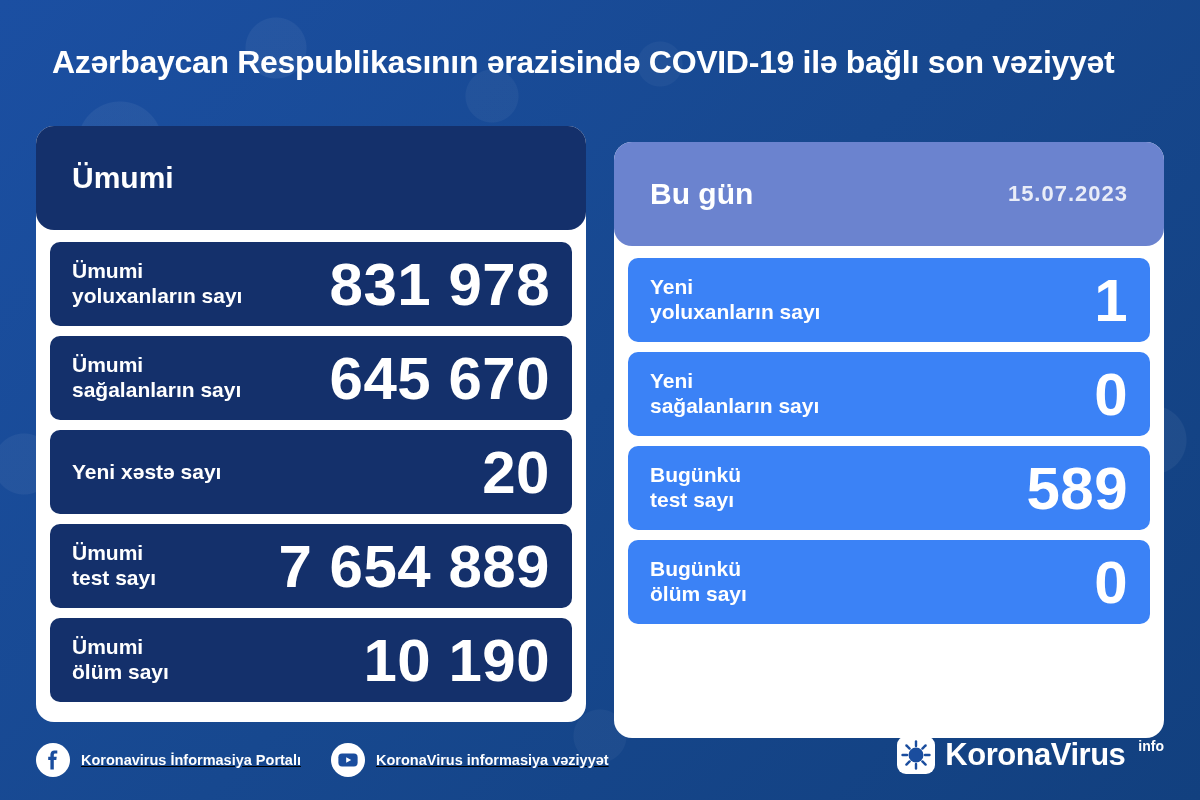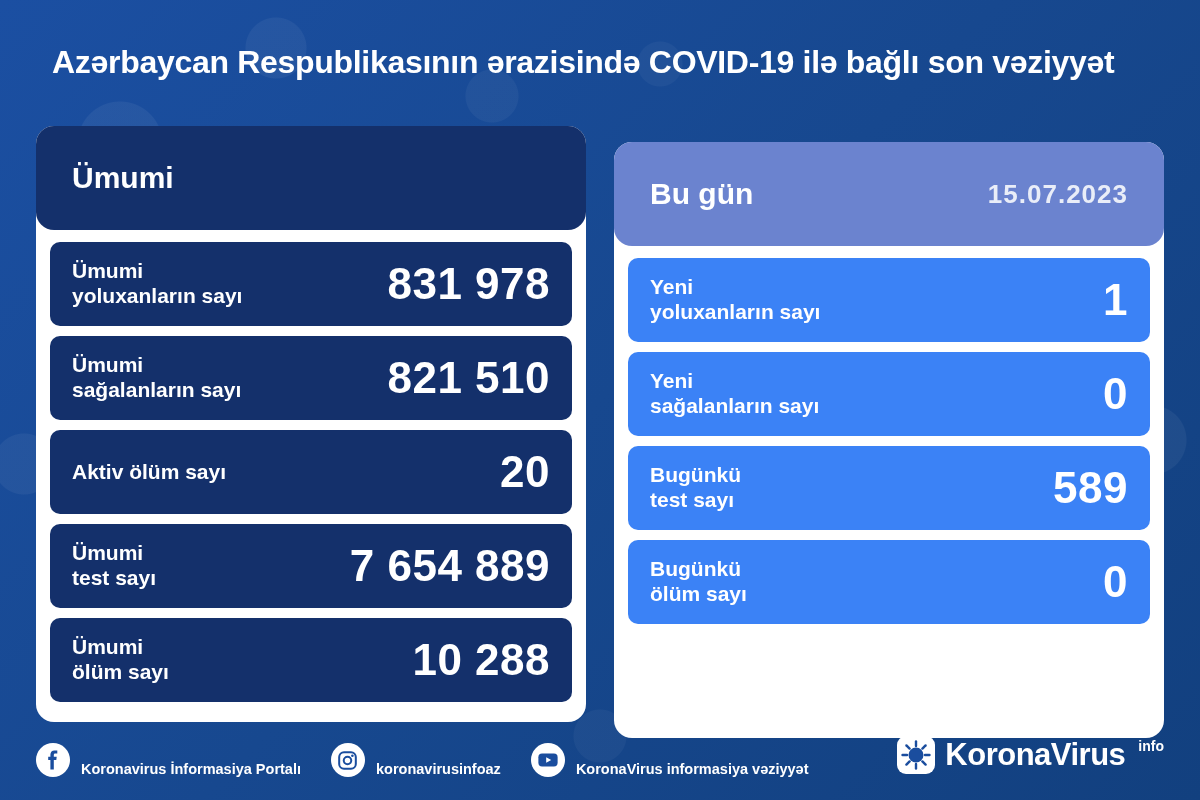--- a/index.html
+++ b/index.html
@@ -74,21 +74,21 @@
   }
   .panel-head.dark { background: #14306b; }
   .panel-head.light { background: #6b83cf; }
   .panel-head-title {
     color: #ffffff;
     font-size: 30px;
     font-weight: bold;
   }
   .panel-head-date {
     color: #e9edf8;
-    font-size: 26px;
+    font-size: 22px;
     font-weight: bold;
     letter-spacing: 1px;
   }
 
   .rows {
     position: absolute;
     left: 14px;
     top: 116px;
     width: 522px;
   }
@@ -108,41 +108,42 @@
   .row-label {
     color: #ffffff;
     font-size: 21px;
     font-weight: bold;
     line-height: 1.18;
     white-space: pre-line;
     max-width: 260px;
   }
   .row-value {
     color: #ffffff;
-    font-size: 44px;
+    font-size: 60px;
     font-weight: bold;
     letter-spacing: 0.5px;
     white-space: nowrap;
   }
   .rows.right .row-value { text-align: right; }
 
   
   .footer {
     position: absolute;
     left: 36px;
     top: 738px;
     width: 1128px;
     height: 44px;
     display: flex;
     align-items: center;
   }
   .social {
     display: flex;
-    align-items: flex-end;
+    align-items: center;
     margin-right: 30px;
+    text-decoration: underline;
   }
   .social-icon {
     width: 34px;
     height: 34px;
     border-radius: 50%;
     background: #ffffff;
     color: #1a4d9e;
     display: flex;
     align-items: center;
     justify-content: center;
@@ -203,38 +204,38 @@
 
       <div class="row dark">
         <div class="row-label">Ümumi
 yoluxanların sayı</div>
         <div class="row-value">831 978</div>
       </div>
 
       <div class="row dark">
         <div class="row-label">Ümumi
 sağalanların sayı</div>
-        <div class="row-value">821 510</div>
-      </div>
-
-      <div class="row dark">
-        <div class="row-label">Aktiv ölüm sayı</div>
+        <div class="row-value">645 670</div>
+      </div>
+
+      <div class="row dark">
+        <div class="row-label">Yeni xəstə sayı</div>
         <div class="row-value">20</div>
       </div>
 
       <div class="row dark">
         <div class="row-label">Ümumi
 test sayı</div>
         <div class="row-value">7 654 889</div>
       </div>
 
       <div class="row dark">
         <div class="row-label">Ümumi
 ölüm sayı</div>
-        <div class="row-value">10 288</div>
+        <div class="row-value">10 190</div>
       </div>
 
     </div>
   </div>
 
   <div class="panel panel-right">
     <div class="panel-head light">
       <div class="panel-head-title">Bu gün</div>
       <div class="panel-head-date">15.07.2023</div>
     </div>
@@ -271,30 +272,20 @@
 
     <div class="social">
       <span class="social-icon">
         <svg width="20" height="20" viewBox="0 0 20 20">
             <path fill="#1a4d9e" d="M12.2 3.4h2.1V0.4h-2.9c-2.4 0-4 1.6-4 4.1v2.3H5.2v3.1h2.2V19.6h3.4V9.9h2.5l0.4-3.1h-2.9V4.9c0-0.9 0.4-1.5 1.4-1.5z"></path>
           </svg>
       </span>
       <span class="social-text">Koronavirus İnformasiya Portalı</span>
     </div>
 
-    <div class="social">
-      <span class="social-icon">
-        <svg width="21" height="21" viewBox="0 0 24 24">
-          <rect x="2.5" y="2.5" width="19" height="19" rx="5.5" ry="5.5" fill="none" stroke="#1a4d9e" stroke-width="2.3"></rect>
-          <circle cx="12" cy="12" r="4.3" fill="none" stroke="#1a4d9e" stroke-width="2.3"></circle>
-          <circle cx="17.6" cy="6.5" r="1.5" fill="#1a4d9e"></circle>
-        </svg>
-      </span>
-      <span class="social-text">koronavirusinfoaz</span>
-    </div>
 
     <div class="social">
       <span class="social-icon">
         <svg width="22" height="22" viewBox="0 0 24 24">
           <rect x="1.5" y="5" width="21" height="14" rx="4" ry="4" fill="#1a4d9e"></rect>
           <path d="M10 9l5.5 3L10 15z" fill="#ffffff"></path>
         </svg>
       </span>
       <span class="social-text">KoronaVirus informasiya vəziyyət</span>
     </div>

